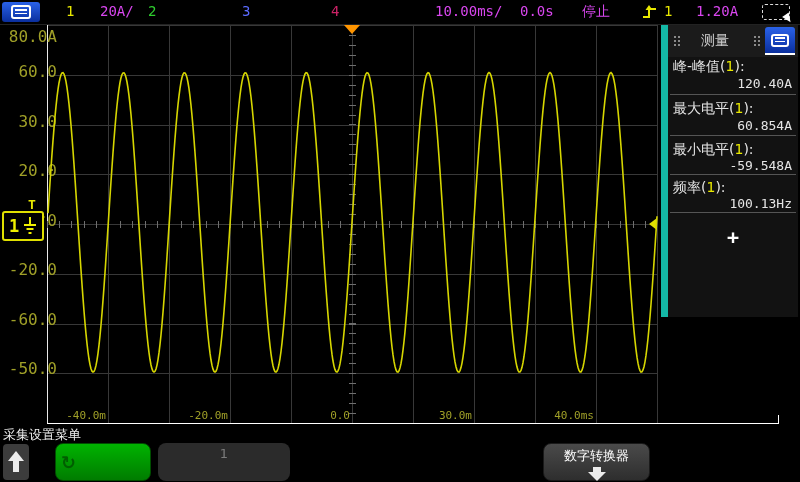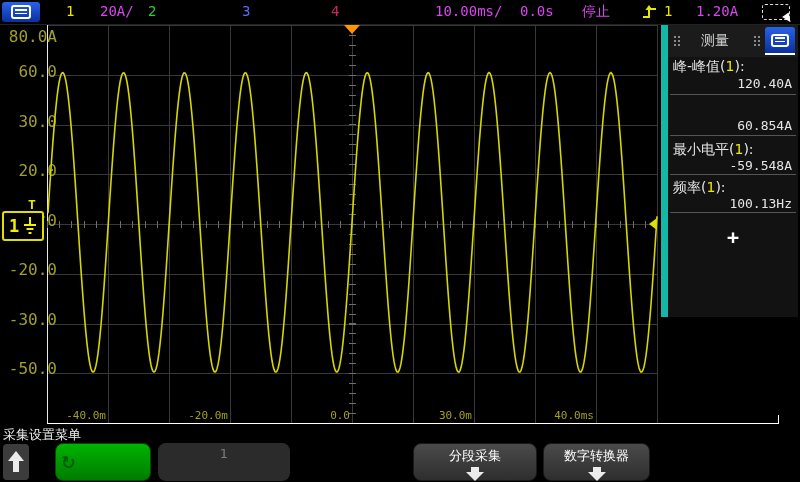--- a/index.html
+++ b/index.html
@@ -140,21 +140,21 @@
         <div class="tickline-v" style="left: 349px; top: 0px; width: 7px; height: 398px;"></div>
         <div class="tickline-h" style="left: 47px; top: 196px; width: 610px; height: 7px;"></div>
       </div>
 
     <span class="ylabel" style="top:2px">80.0A</span>
     <span class="ylabel" style="top:37px">60.0</span>
     <span class="ylabel" style="top:87px">30.0</span>
     <span class="ylabel" style="top:136px">20.0</span>
     <span class="ylabel" style="top:186px">0.0</span>
     <span class="ylabel" style="top:235px">-20.0</span>
-    <span class="ylabel" style="top:285px">-30.0</span>
+    <span class="ylabel" style="top:285px">-60.0</span>
     <span class="ylabel" style="top:334px">-50.0</span>
 
     <span class="xlabel" style="left:46px">-40.0m</span>
     <span class="xlabel" style="left:168px">-20.0m</span>
     <span class="xlabel" style="left:290px">0.0</span>
     <span class="xlabel" style="left:412px">30.0m</span>
     <span class="xlabel" style="left:534px">40.0ms</span>
 
     <div id="trig-pos-marker"></div>
     <span id="t-marker">T</span>
@@ -179,20 +179,21 @@
       <span class="drag-dots" style="right:42px"></span>
       <div id="panel-menu-btn">
         <span class="list-icon" style="width:18px;height:13px"></span>
       </div>
     </div>
 
     <div class="m-label" style="top:33px"><span>峰-峰值</span><span>(</span><span class="src">1</span><span>):</span></div>
     <div class="m-value" style="top:51px">120.40A</div>
     <div class="m-sep" style="top:69px"></div>
 
+    <div class="m-label" style="top:75px"><span>最大电平</span><span>(</span><span class="src">1</span><span>):</span></div>
     <div class="m-value" style="top:93px">60.854A</div>
     <div class="m-sep" style="top:110px"></div>
 
     <div class="m-label" style="top:116px"><span>最小电平</span><span>(</span><span class="src">1</span><span>):</span></div>
     <div class="m-value" style="top:133px">-59.548A</div>
     <div class="m-sep" style="top:149px"></div>
 
     <div class="m-label" style="top:154px"><span>频率</span><span>(</span><span class="src">1</span><span>):</span></div>
     <div class="m-value" style="top:171px">100.13Hz</div>
     <div class="m-sep" style="top:187px"></div>
@@ -211,23 +212,19 @@
   <div class="softkey" id="acq-mode-btn">
     <span class="cycle">↻</span>
   </div>
 
   <div class="softkey" id="avg-btn">
     <div class="two-line">
       <div>1</div>
     </div>
   </div>
 
-  <div class="softkey dark-key" id="seg-btn">
-    <div class="key-label">分段采集</div>
-    <span class="block-arrow-down"></span>
-  </div>
 
   <div class="softkey dark-key" id="dig-btn">
     <div class="key-label">数字转换器</div>
     <span class="block-arrow-down"></span>
   </div>
 
 </div>
 
 </body></html>

